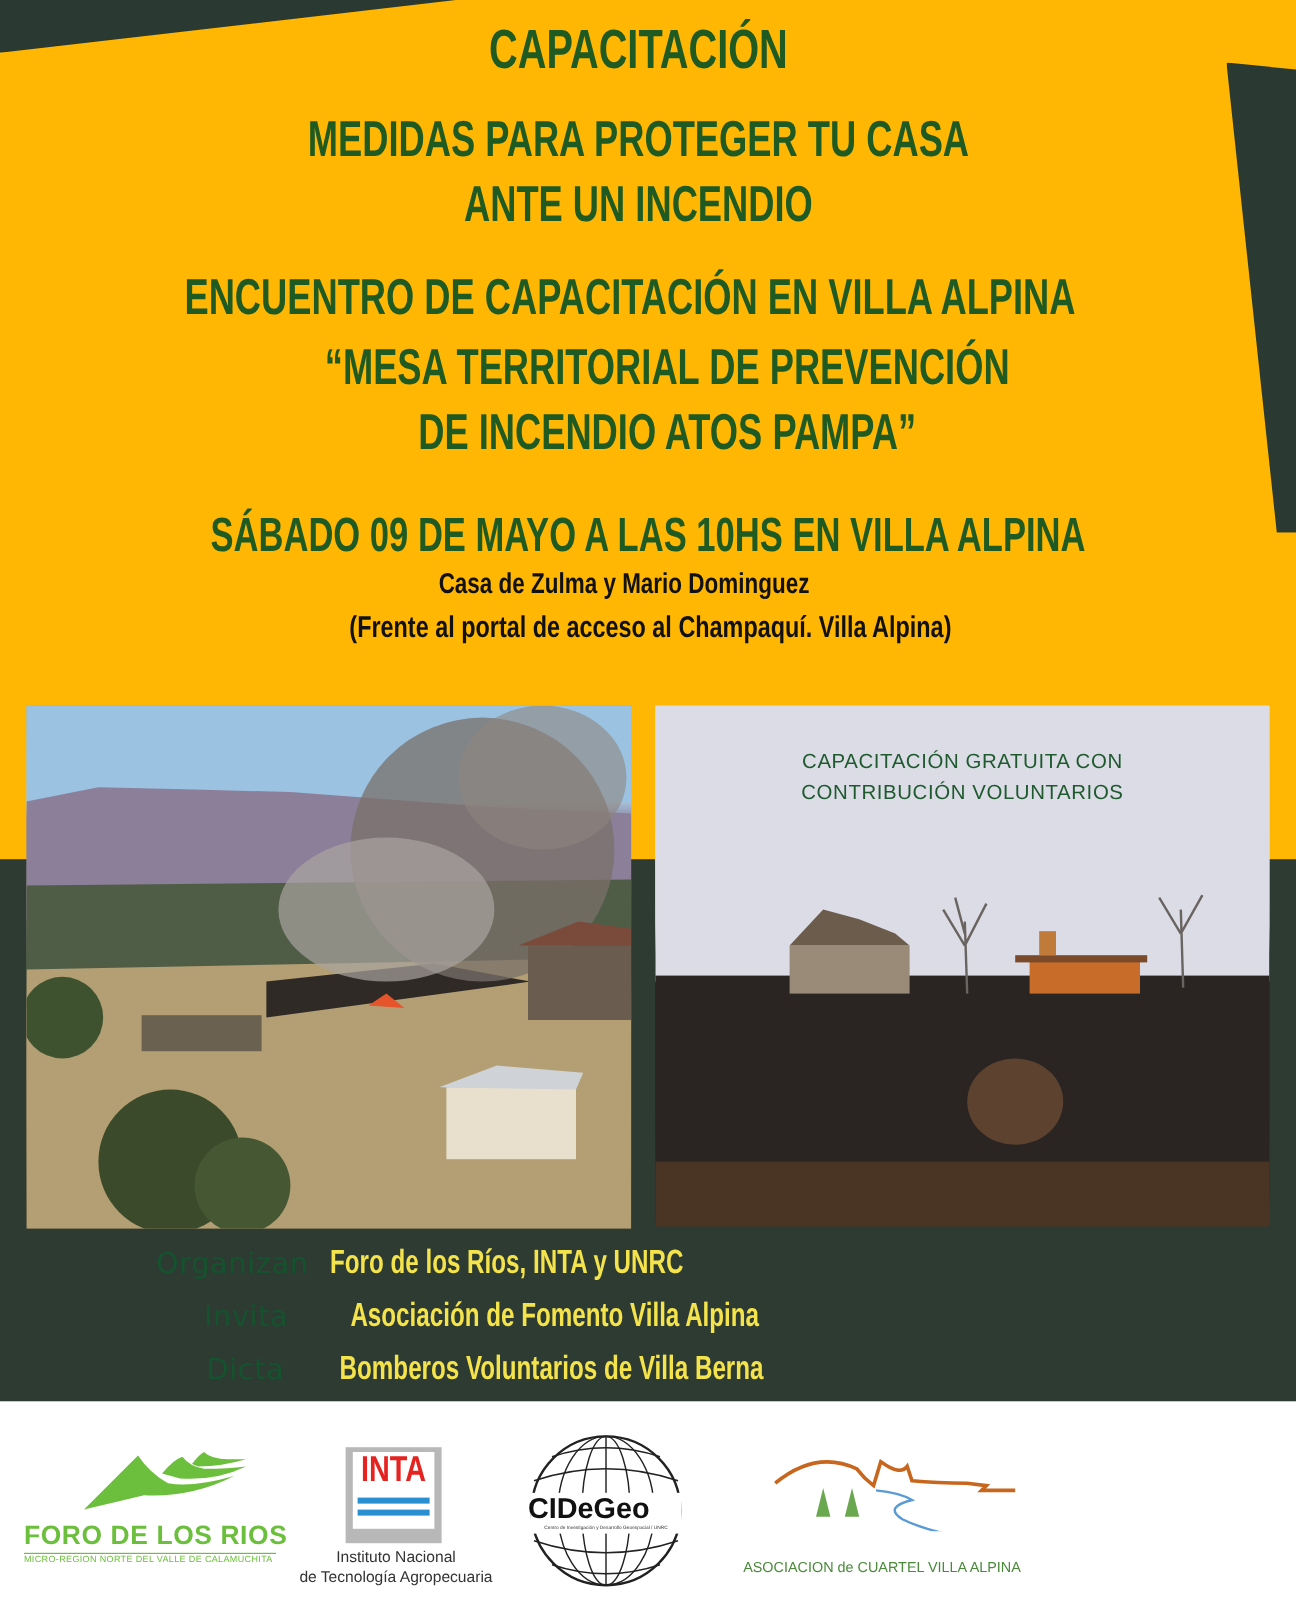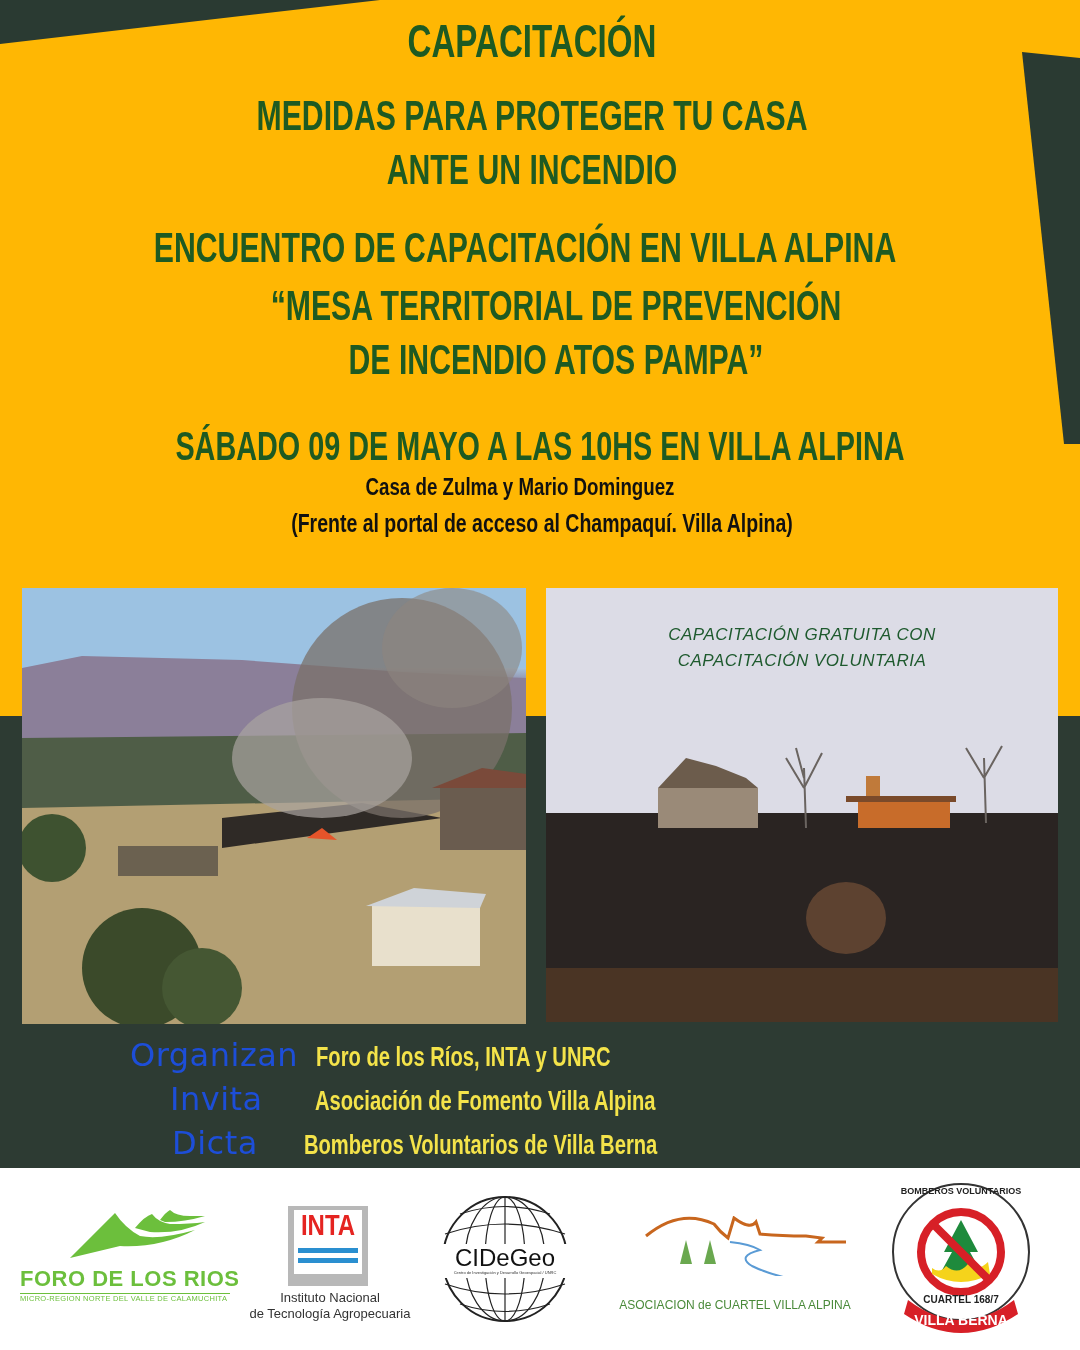--- a/index.html
+++ b/index.html
@@ -24,24 +24,24 @@
   .h-date { top: 424px; font-size: 40px; left: 0; }
   .addr { position: absolute; left: 0; width: 1080px; text-align: center; color: #111; font-weight: bold;
     transform: scaleX(0.78); transform-origin: center; }
   .addr1 { top: 473px; font-size: 24px; left: -20px; }
   .addr2 { top: 509px; font-size: 25px; left: 2px; }
 
   .photo { position: absolute; overflow: hidden; }
   .photo-left { left: 22px; top: 588px; width: 504px; height: 436px;
     background: linear-gradient(180deg, #8db8dc 0%, #a9c8e0 18%, #8a83a0 22%, #9a8a8a 34%, #7a7466 42%, #5a6a52 50%, #b7a278 60%, #a68f64 80%, #6a6448 100%); }
   .photo-right { left: 546px; top: 588px; width: 512px; height: 434px;
-    background: linear-gradient(180deg, #d9d9e6 0%, #e1e1ec 30%, #cfcfd8 42%, #2b2624 48%, #2a2421 70%, #3a2c24 88%, #5a3c2a 100%); font-style: italic; }
+    background: linear-gradient(180deg, #d9d9e6 0%, #e1e1ec 30%, #cfcfd8 42%, #2b2624 48%, #2a2421 70%, #3a2c24 88%, #5a3c2a 100%); }
   .caption { position: absolute; left: 0; width: 512px; text-align: center; color: #1e5a2e; font-size: 17px; letter-spacing: 0.5px; line-height: 26px; top: 34px; }
   .cred-row { position: absolute; display: flex; align-items: baseline; white-space: nowrap; }
-  .cred-role { color: #1d4ed8; font-size: 32px; font-family: "DejaVu Sans", sans-serif; font-weight: normal; letter-spacing: 0.5px; }
+  .cred-role { color: #14532d; font-size: 24px; font-family: "DejaVu Sans", sans-serif; font-weight: normal; letter-spacing: 0.5px; }
   .cred-val { color: #f4e34a; font-size: 28px; font-weight: bold; display: inline-block; transform: scaleX(0.72); transform-origin: left; }
 
   .logos { position: absolute; left: 0; top: 1168px; width: 1080px; height: 182px; background: #fff; }
   .logo { position: absolute; }
 </style>
 </head>
 <body>
 
 <div class="poster">
   <div class="dark-top-left"></div>
@@ -89,21 +89,21 @@
       <path d="M112 200 L140 170 L170 178 L200 190 L212 200 Z" fill="#6c5c4c"></path>
       <rect x="312" y="212" width="92" height="28" fill="#c86c2a"></rect>
       <rect x="300" y="208" width="110" height="6" fill="#7a4a2a"></rect>
       <rect x="320" y="188" width="14" height="20" fill="#c07a3a"></rect>
       <path d="M260 240 L258 180 M258 200 L240 170 M258 200 L276 165 M258 190 L250 160" stroke="#6a6460" stroke-width="2" fill="none"></path>
       <path d="M440 235 L438 170 M438 190 L420 160 M438 190 L456 158" stroke="#6a6460" stroke-width="2" fill="none"></path>
       <ellipse cx="300" cy="330" rx="40" ry="36" fill="#6a4a34" opacity="0.8"></ellipse>
     </svg>
     <div class="caption">
       <div>CAPACITACIÓN GRATUITA CON</div>
-      <div>CAPACITACIÓN VOLUNTARIA</div>
+      <div>CONTRIBUCIÓN VOLUNTARIOS</div>
     </div>
   </div>
 
   <div class="cred-row" style="left:130px; top:1036px;">
     <span class="cred-role">Organizan</span>
     <span class="cred-val" style="margin-left:18px;">Foro de los Ríos, INTA y UNRC</span>
   </div>
   <div class="cred-row" style="left:170px; top:1080px;justify-content:flex-end;">
     <span class="cred-role">Invita</span>
     <span class="cred-val" style="margin-left:52px;">Asociación de Fomento Villa Alpina</span>
@@ -144,40 +144,27 @@
       <circle cx="65" cy="65" r="62" fill="#fff" stroke="#222" stroke-width="2"></circle>
       <ellipse cx="65" cy="65" rx="20" ry="62" fill="none" stroke="#222" stroke-width="1.2"></ellipse>
       <ellipse cx="65" cy="65" rx="40" ry="62" fill="none" stroke="#222" stroke-width="1.2"></ellipse>
       <line x1="65" y1="3" x2="65" y2="127" stroke="#222" stroke-width="1.2"></line>
       <path d="M5 40 Q65 20 125 40" fill="none" stroke="#222" stroke-width="1.2"></path>
       <path d="M5 90 Q65 110 125 90" fill="none" stroke="#222" stroke-width="1.2"></path>
       <path d="M20 20 Q65 5 110 20" fill="none" stroke="#222" stroke-width="1.2"></path>
       <path d="M20 110 Q65 125 110 110" fill="none" stroke="#222" stroke-width="1.2"></path>
       <rect x="2" y="50" width="126" height="34" fill="#fff"></rect>
     </svg>
-    <div style="position:absolute; left:0; top:50px; width:130px; text-align:center; font-weight:normal; font-size:24px; color:#111; white-space:nowrap;"><span>CIDeGeo</span></div>
+    <div style="position:absolute; left:0; top:50px; width:130px; text-align:left; font-weight:bold; font-size:24px; color:#111; white-space:nowrap;"><span>CIDeGeo</span></div>
     <div style="position:absolute; left:0; top:76px; width:130px; text-align:center; font-size:4px; color:#333; white-space:nowrap;">Centro de Investigación y Desarrollo Geoespacial / UNRC</div>
   </div>
 
   <div class="logo" style="left:610px; top:48px; width:250px; height:100px;">
     <svg width="250" height="60" viewBox="0 0 250 60">
       <path d="M36 20 Q70 -8 104 8 Q110 16 118 22 L124 2 Q140 14 146 6 L150 18 Q170 20 196 20 L212 22 L208 26 L236 26" fill="none" stroke="#c8661e" stroke-width="3"></path>
       <path d="M120 26 Q140 28 150 34 Q126 40 142 50 Q158 58 186 64" fill="none" stroke="#5a9bd5" stroke-width="2"></path>
       <path d="M70 48 L76 24 L82 48 Z" fill="#6aa84f"></path>
       <path d="M94 48 L100 24 L106 48 Z" fill="#6aa84f"></path>
     </svg>
     <div style="color:#4a8a3a; font-size:12px; white-space:nowrap; margin-top:18px; text-align:center; width:250px;">ASOCIACION de CUARTEL VILLA ALPINA</div>
   </div>
 
-  <div class="logo" style="left:888px; top:14px; width:146px; height:156px;">
-    <svg width="146" height="156" viewBox="0 0 146 156">
-      <circle cx="73" cy="70" r="68" fill="#fff" stroke="#333" stroke-width="2"></circle>
-      <circle cx="73" cy="70" r="40" fill="#fff" stroke="#d72027" stroke-width="8"></circle>
-      <path d="M73 38 L56 70 L64 70 L52 92 L94 92 L82 70 L90 70 Z" fill="#1e8a3c"></path>
-      <path d="M44 92 Q73 108 102 92 L100 80 Q90 90 80 82 Q70 94 58 84 Q52 92 44 86 Z" fill="#f5d31b"></path>
-      <line x1="45" y1="42" x2="101" y2="98" stroke="#d72027" stroke-width="8"></line>
-      <path d="M20 118 Q73 158 126 118 L130 132 Q73 170 16 132 Z" fill="#d72027"></path>
-    </svg>
-    <div style="position:absolute; left:0; top:4px; width:146px; text-align:center; font-weight:bold; font-size:9px; color:#222;">BOMBEROS VOLUNTARIOS</div>
-    <div style="position:absolute; left:0; top:112px; width:146px; text-align:center; font-weight:bold; font-size:10px; color:#222;">CUARTEL 168/7</div>
-    <div style="position:absolute; left:0; top:130px; width:146px; text-align:center; font-weight:bold; font-size:14px; color:#fff;">VILLA BERNA</div>
-  </div>
 </div>
 
 </body></html>

